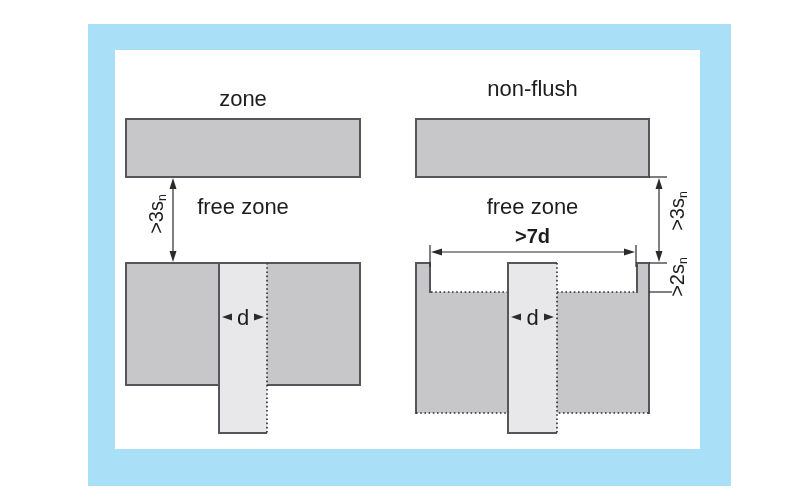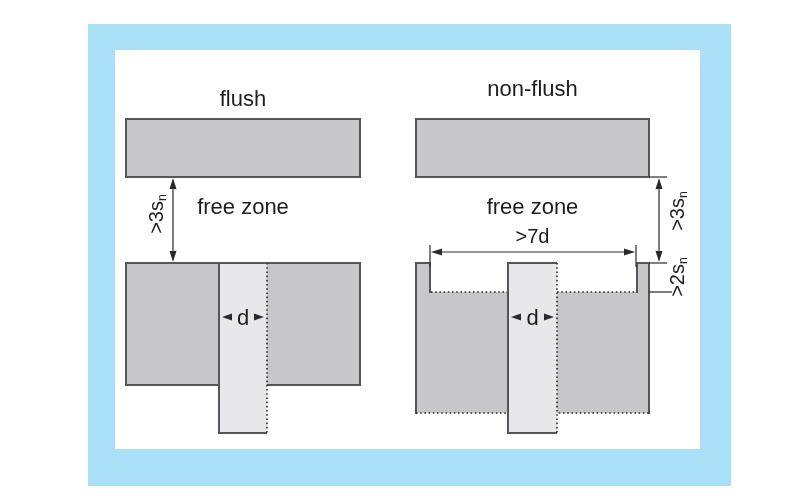--- a/index.html
+++ b/index.html
@@ -128,29 +128,29 @@
       <path class="dim-stroke" d="M649,263 H667"></path>
       <path class="dim-stroke" d="M649,292 H672"></path>
     </g>
 
     <g>
       <polygon class="dim-arrowhead" points="511,317 521,313.5 521,320.5"></polygon>
       <polygon class="dim-arrowhead" points="554,317 544,313.5 544,320.5"></polygon>
     </g>
   </svg>
 
-  <div class="label" style="left:126px; top:86px; width:234px;">flush</div>
+  <div class="label" style="left:126px; top:86px; width:234px;">zone</div>
 
   <div class="label" style="left:416px; top:76px; width:233px;">non-flush</div>
 
   <div class="label" style="left:126px; top:194px; width:234px;">free zone</div>
 
   <div class="label" style="left:416px; top:194px; width:233px;">free zone</div>
 
-  <div class="label small" style="left:416px; top:224px; width:233px;">&gt;7d</div>
+  <div class="label small" style="left:416px; top:224px; width:233px;font-weight:bold;">&gt;7d</div>
 
   <div class="label" style="left:219px; top:305px; width:48px;">d</div>
 
   <div class="label" style="left:508px; top:305px; width:49px;">d</div>
 
   <div class="vlabel" style="left:157px; top:214px;"><span>&gt;3s</span><span class="sub">n</span></div>
 
   <div class="vlabel" style="left:678px; top:211px;"><span>&gt;3s</span><span class="sub">n</span></div>
 
   <div class="vlabel" style="left:678px; top:277px;"><span>&gt;2s</span><span class="sub">n</span></div>

